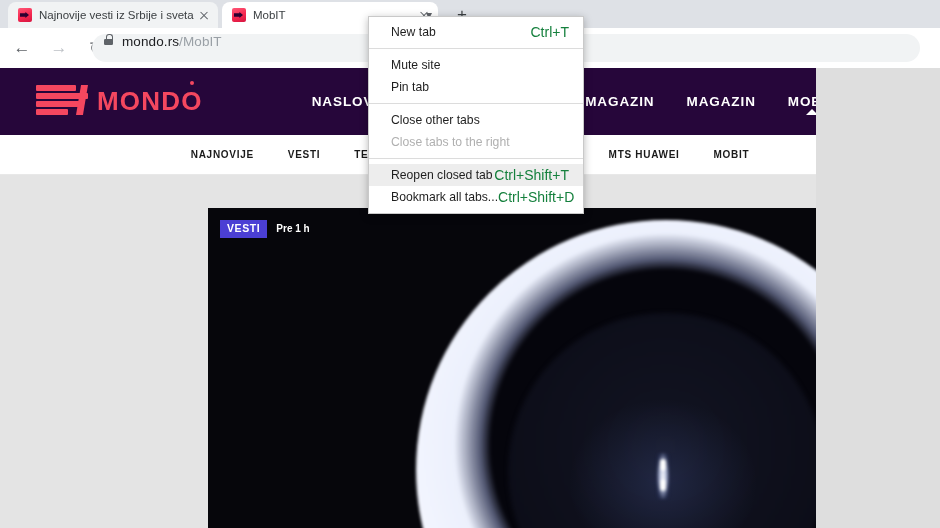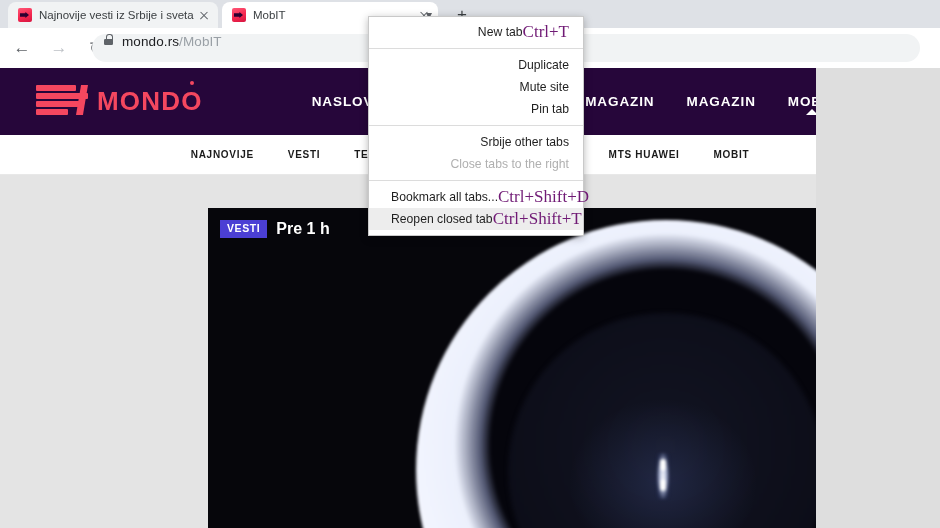--- a/index.html
+++ b/index.html
@@ -202,38 +202,38 @@
   }
 
   #article-meta {
     position: absolute; left: 12px; top: 12px;
     display: flex; align-items: center; gap: 9px; z-index: 5;
   }
   #category-badge {
     background: #4b3fd4; color: #ffffff; font-size: 10.5px; font-weight: 700;
     letter-spacing: .6px; padding: 3px 7px 3px 7px; line-height: 1.1;
   }
-  #article-time { color: #ffffff; font-size: 16px; font-weight: 700; }
+  #article-time { color: #ffffff; font-size: 10px; font-weight: 700; }
 
   
   #context-menu {
     position: absolute; left: 368px; top: 16px; width: 216px;
     background: #ffffff; border: 1px solid #c9c9c9;
     box-shadow: 0 2px 8px rgba(0,0,0,.28);
     padding: 4px 0 5px 0; z-index: 60;
   }
   .menu-item {
     height: 22px; display: flex; align-items: center;
     padding: 0 14px 0 22px; font-size: 12.2px; color: #1f1f1f;
     white-space: nowrap;
   }
   .menu-item.disabled { color: #b0b0b0; }
   .menu-item.highlighted { background: #ededed; }
-  .menu-item .label { flex: 1 1 auto; text-align: right; }
-  .menu-item .accel { color: #701a75; font-size: 17px; font-family: Liberation Serif, serif; }
+  .menu-item .label { flex: 1 1 auto; }
+  .menu-item .accel { color: #15803d; font-size: 14px; }
   .menu-item.disabled .accel { color: #b0b0b0; }
   .menu-sep { height: 1px; background: #dcdcdc; margin: 5px 0 5px 0; }
 </style>
 </head>
 <body>
 
 <div id="browser">
 
   <div id="tabstrip">
     <div class="tab inactive" id="tab0">
@@ -316,47 +316,43 @@
 
   <div id="context-menu">
 
     <div class="menu-item">
       <span class="label">New tab</span>
       <span class="accel">Ctrl+T</span>
     </div>
     <div class="menu-sep"></div>
 
     <div class="menu-item">
-      <span class="label">Duplicate</span>
-      <span class="accel"></span>
-    </div>
-    <div class="menu-item">
       <span class="label">Mute site</span>
       <span class="accel"></span>
     </div>
     <div class="menu-item">
       <span class="label">Pin tab</span>
       <span class="accel"></span>
     </div>
     <div class="menu-sep"></div>
 
     <div class="menu-item">
-      <span class="label">Srbije other tabs</span>
+      <span class="label">Close other tabs</span>
       <span class="accel"></span>
     </div>
     <div class="menu-item disabled">
       <span class="label">Close tabs to the right</span>
       <span class="accel"></span>
     </div>
     <div class="menu-sep"></div>
 
-    <div class="menu-item">
-      <span class="label">Bookmark all tabs...</span>
-      <span class="accel">Ctrl+Shift+D</span>
-    </div>
     <div class="menu-item highlighted">
       <span class="label">Reopen closed tab</span>
       <span class="accel">Ctrl+Shift+T</span>
     </div>
+    <div class="menu-item">
+      <span class="label">Bookmark all tabs...</span>
+      <span class="accel">Ctrl+Shift+D</span>
+    </div>
 
   </div>
 
 </div>
 
 </body></html>

